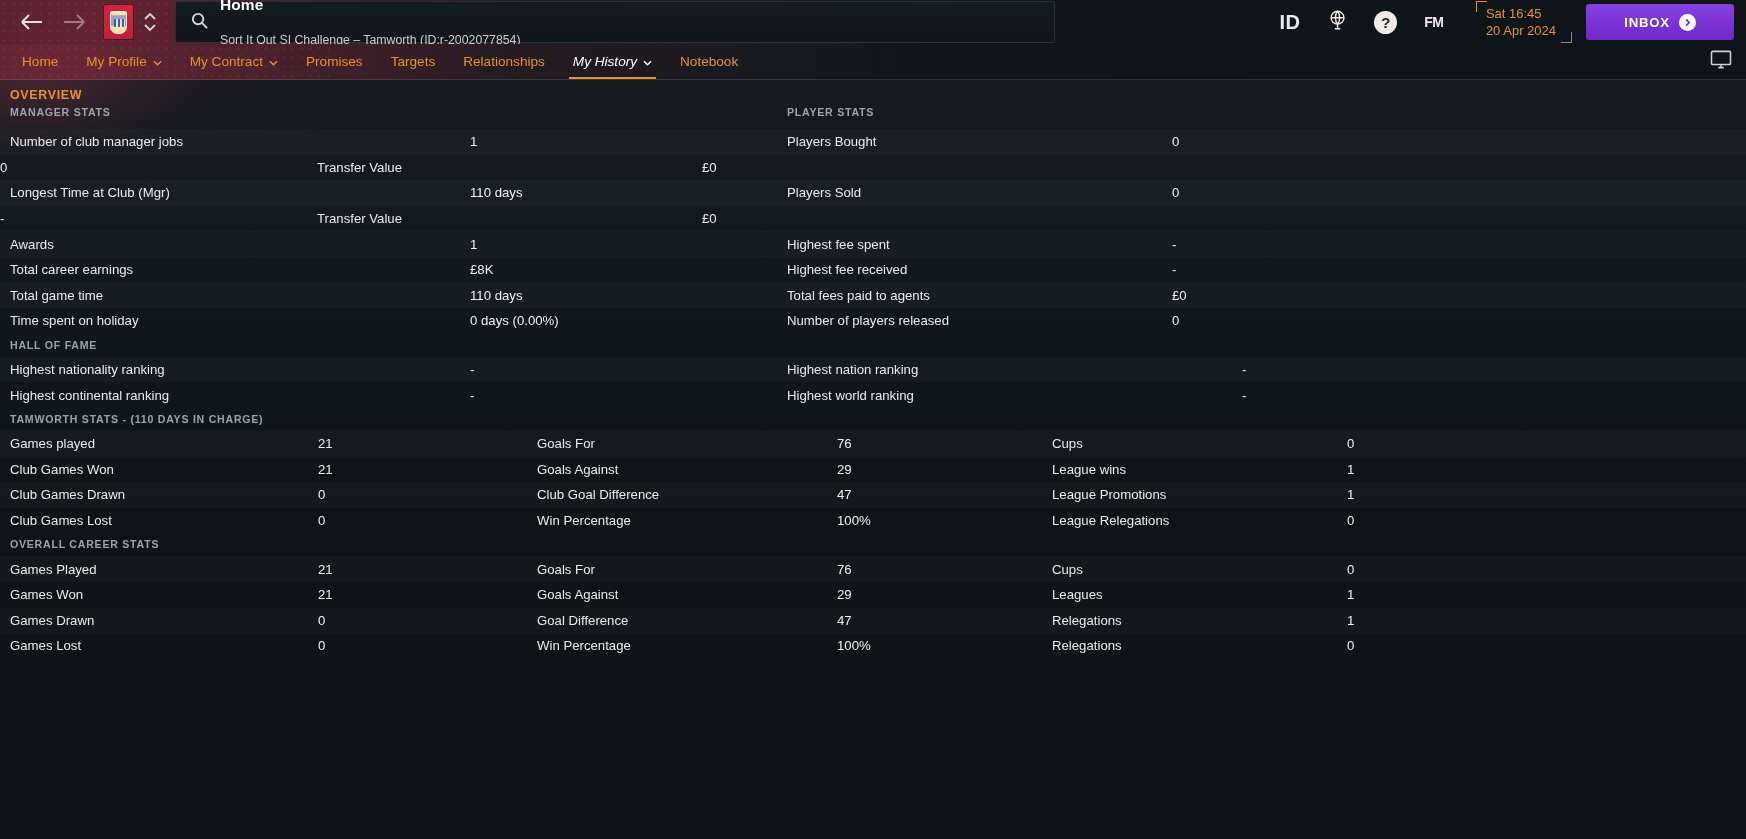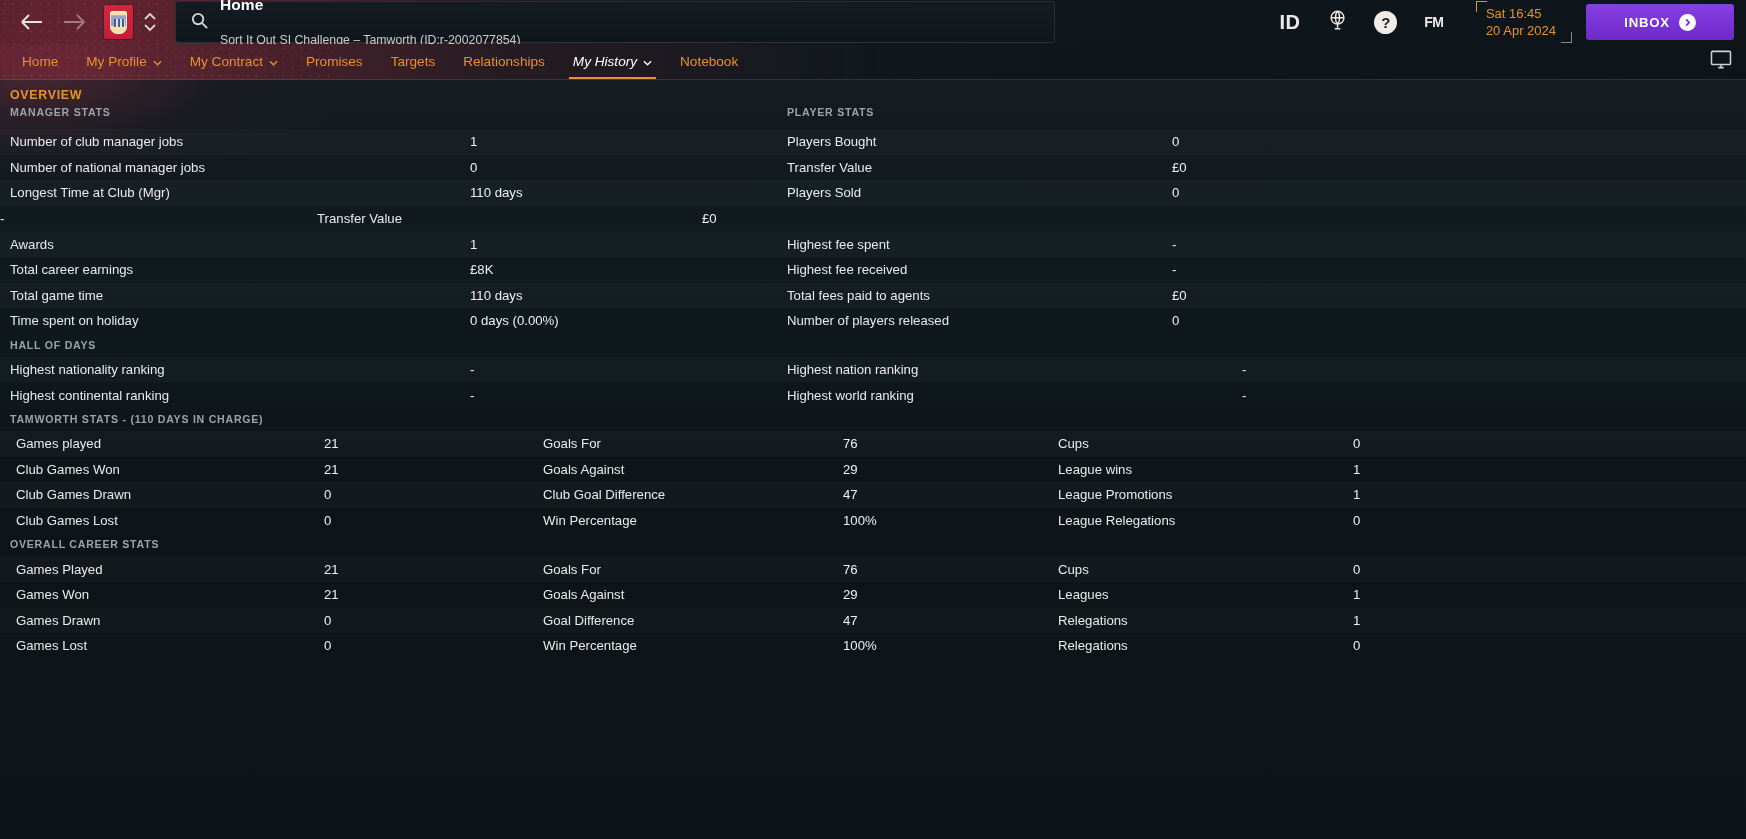--- a/index.html
+++ b/index.html
@@ -202,21 +202,21 @@
   .l2-label-b { width: 395px; }
   .l2-val-b   { flex:1; }
 
   
   .hof-label-a { width: 470px; }
   .hof-val-a   { width: 307px; }
   .hof-label-b { width: 465px; }
   .hof-val-b   { flex:1; }
 
   
-  .l3-label-a { width: 318px; margin-left: 6px; }
+  .l3-label-a { width: 318px; }
   .l3-val-a   { width: 209px; }
   .l3-label-b { width: 310px; }
   .l3-val-b   { width: 205px; }
   .l3-label-c { width: 305px; }
   .l3-val-c   { flex:1; }
 </style>
 </head>
 <body>
 
 <div class="titlebar">
@@ -363,21 +363,20 @@
     <div class="group-header l2-val-b" style="padding:0;"></div>
   </div>
 
   <div class="row odd">
     <div class="cell-label l2-label-a">Number of club manager jobs</div>
     <div class="cell-value l2-val-a">1</div>
     <div class="cell-label l2-label-b">Players Bought</div>
     <div class="cell-value l2-val-b">0</div>
   </div>
   <div class="row">
-    <div class="cell-label l2-label-a">Number of national manager jobs</div>
     <div class="cell-value l2-val-a">0</div>
     <div class="cell-label l2-label-b">Transfer Value</div>
     <div class="cell-value l2-val-b">£0</div>
   </div>
   <div class="row odd">
     <div class="cell-label l2-label-a">Longest Time at Club (Mgr)</div>
     <div class="cell-value l2-val-a">110 days</div>
     <div class="cell-label l2-label-b">Players Sold</div>
     <div class="cell-value l2-val-b">0</div>
   </div>
@@ -404,21 +403,21 @@
     <div class="cell-label l2-label-b">Total fees paid to agents</div>
     <div class="cell-value l2-val-b">£0</div>
   </div>
   <div class="row">
     <div class="cell-label l2-label-a">Time spent on holiday</div>
     <div class="cell-value l2-val-a">0 days (0.00%)</div>
     <div class="cell-label l2-label-b">Number of players released</div>
     <div class="cell-value l2-val-b">0</div>
   </div>
 
-  <div class="group-header">HALL OF DAYS</div>
+  <div class="group-header">HALL OF FAME</div>
 
   <div class="row odd">
     <div class="cell-label hof-label-a">Highest nationality ranking</div>
     <div class="cell-value hof-val-a">-</div>
     <div class="cell-label hof-label-b">Highest nation ranking</div>
     <div class="cell-value hof-val-b">-</div>
   </div>
   <div class="row">
     <div class="cell-label hof-label-a">Highest continental ranking</div>
     <div class="cell-value hof-val-a">-</div>

